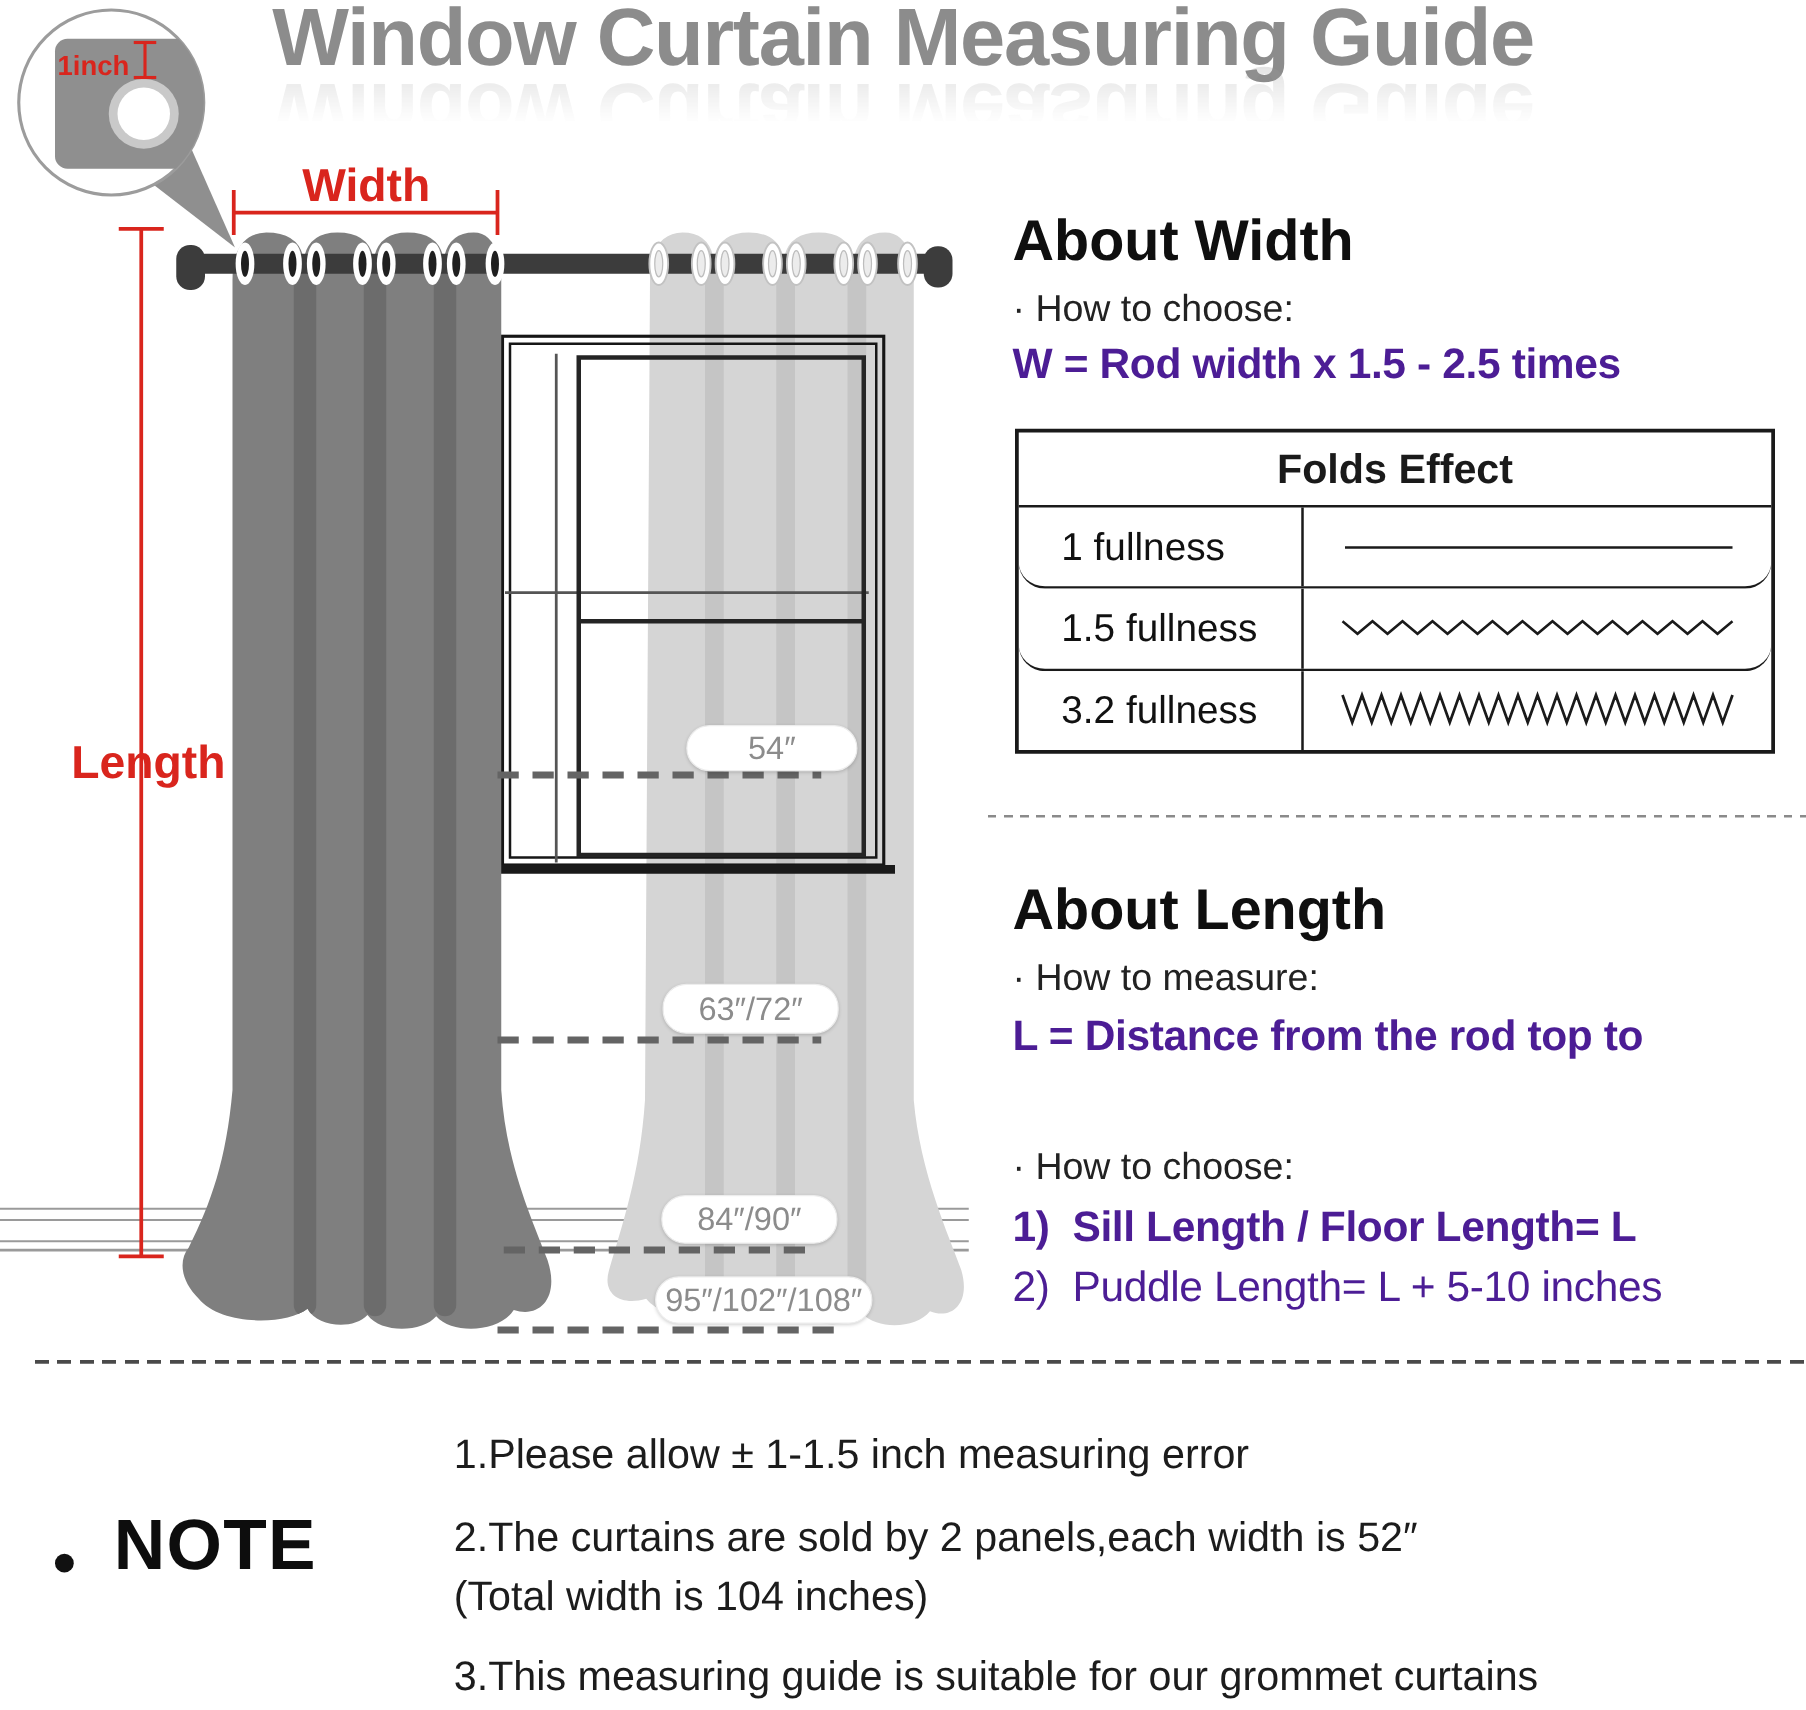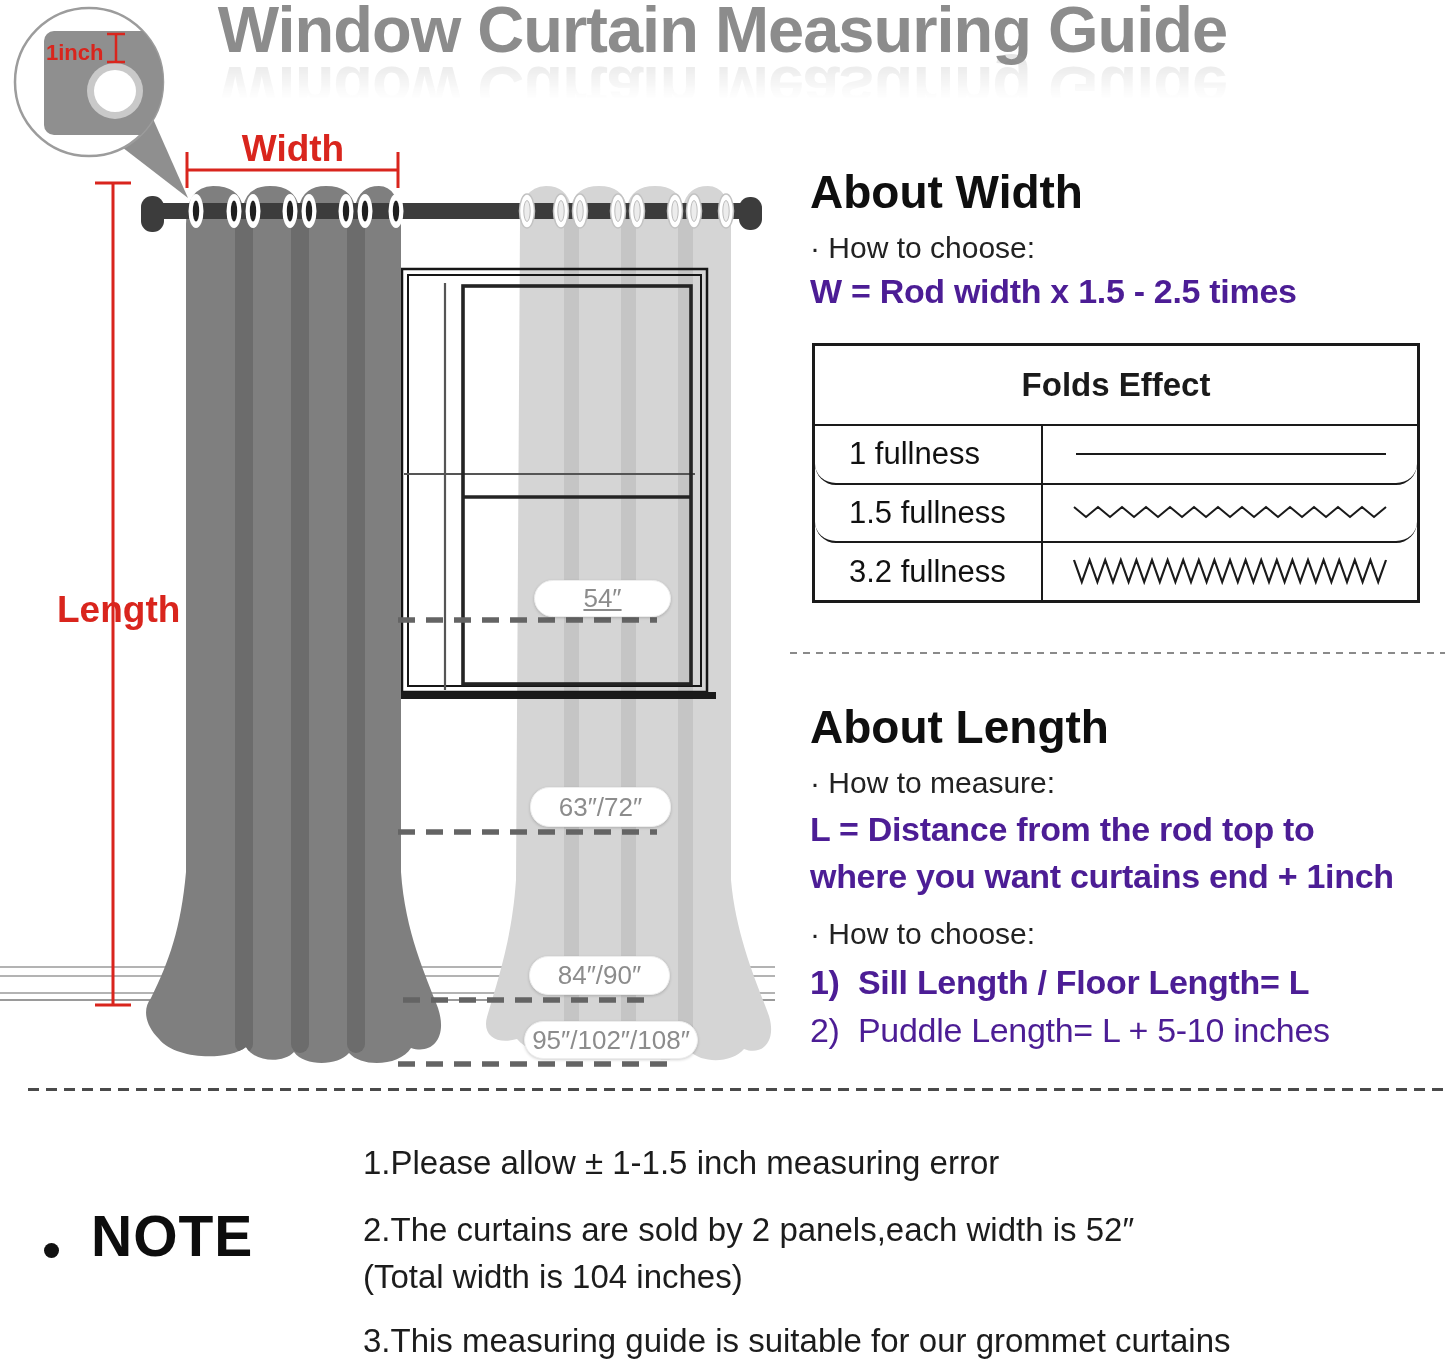--- a/index.html
+++ b/index.html
@@ -18,21 +18,21 @@
   .pill{position:absolute;background:#fff;border:1px solid #ededed;border-radius:19px;
         box-shadow:0 1px 3px rgba(0,0,0,.18);color:#8c8c8c;font-size:26px;
         display:flex;align-items:center;justify-content:center;white-space:nowrap;}
   
   .h1{position:absolute;font-size:46px;font-weight:700;color:#0f0f0f;white-space:nowrap;}
   .body{position:absolute;font-size:30px;font-weight:400;color:#222;white-space:pre;}
   .formula{position:absolute;font-size:34px;font-weight:700;color:#4c1d95;white-space:pre;letter-spacing:-.3px;}
   
   .ftable{position:absolute;left:812px;top:343px;width:608px;height:260px;
           border:3px solid #1a1a1a;box-sizing:border-box;display:flex;flex-direction:column;}
-  .ftable .hdr{height:80px;border-bottom:2.5px solid #1a1a1a;display:flex;align-items:center;
+  .ftable .hdr{height:60px;border-bottom:2.5px solid #1a1a1a;display:flex;align-items:center;
           justify-content:center;font-size:33px;font-weight:700;box-sizing:border-box;}
   .ftable .row{flex:1;display:flex;border-bottom:2.5px solid #1a1a1a;box-sizing:border-box;border-radius:21px;}
   .ftable .row:last-child{border-bottom:none;}
   .ftable .lbl{width:228px;border-right:2.5px solid #1a1a1a;box-sizing:border-box;
           display:flex;align-items:center;padding-left:34px;font-size:31px;color:#111;}
   .ftable .glyph{flex:1;display:flex;align-items:center;justify-content:center;}
   
   .dash-fine{position:absolute;height:2px;
           background:repeating-linear-gradient(90deg,#8a8a8a 0 7px,transparent 7px 13px);}
   .dash-bold{position:absolute;height:3px;
@@ -181,21 +181,21 @@
       </g>
       <g stroke="#d9251d" stroke-width="2.5">
         <line x1="116" y1="34" x2="116" y2="62"></line>
         <line x1="107" y1="34" x2="125" y2="34"></line>
         <line x1="107" y1="62" x2="125" y2="62"></line>
       </g>
       <text x="46" y="60" font-size="22" font-weight="bold" fill="#d9251d">1inch</text>
     </g>
   </svg>
 
-  <div class="pill" style="left:534px;top:580px;width:135px;height:35px;text-decoration:underline;">54″</div>
+  <div class="pill" style="left:549px;top:580px;width:135px;height:35px;">54″</div>
   <div class="pill" style="left:530px;top:787px;width:139px;height:38px;">63″/72″</div>
   <div class="pill" style="left:529px;top:956px;width:139px;height:37px;">84″/90″</div>
   <div class="pill" style="left:524px;top:1021px;width:172px;height:36px;">95″/102″/108″</div>
 
   <div class="h1" style="left:810px;top:165px;">About Width</div>
   <div class="body" style="left:810px;top:231px;">· How to choose:</div>
   <div class="formula" style="left:810px;top:272px;">W = Rod width x 1.5 - 2.5 times</div>
 
   <div class="ftable">
     <div class="hdr">Folds Effect</div>
@@ -223,21 +223,20 @@
           </svg>
       </div>
     </div>
   </div>
 
   <div class="dash-fine" style="left:790px;top:652px;width:655px;"></div>
 
   <div class="h1" style="left:810px;top:700px;">About Length</div>
   <div class="body" style="left:810px;top:766px;">· How to measure:</div>
   <div class="formula" style="left:810px;top:810px;">L = Distance from the rod top to</div>
-  <div class="formula" style="left:810px;top:857px;">where you want curtains end + 1inch</div>
   <div class="body" style="left:810px;top:917px;">· How to choose:</div>
   <div class="formula" style="left:810px;top:963px;font-weight:700;">1)  Sill Length / Floor Length= L</div>
   <div class="formula" style="left:810px;top:1011px;font-weight:400;">2)  Puddle Length= L + 5-10 inches</div>
 
   <div class="dash-bold" style="left:28px;top:1088px;width:1417px;"></div>
   <div class="note-dot"></div>
   <div class="note-h">NOTE</div>
   <div class="note-item" style="top:1144px;">1.Please allow ± 1-1.5 inch measuring error</div>
   <div class="note-item" style="top:1211px;">2.The curtains are sold by 2 panels,each width is 52″</div>
   <div class="note-item" style="top:1258px;">(Total width is 104 inches)</div>

